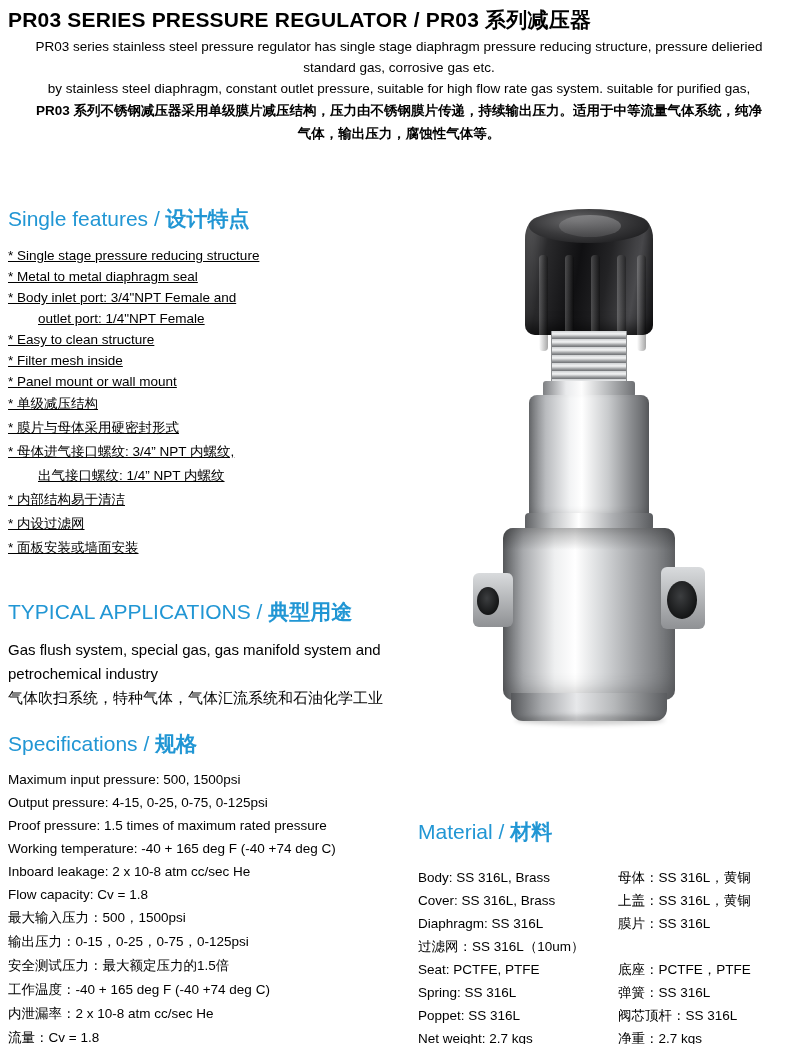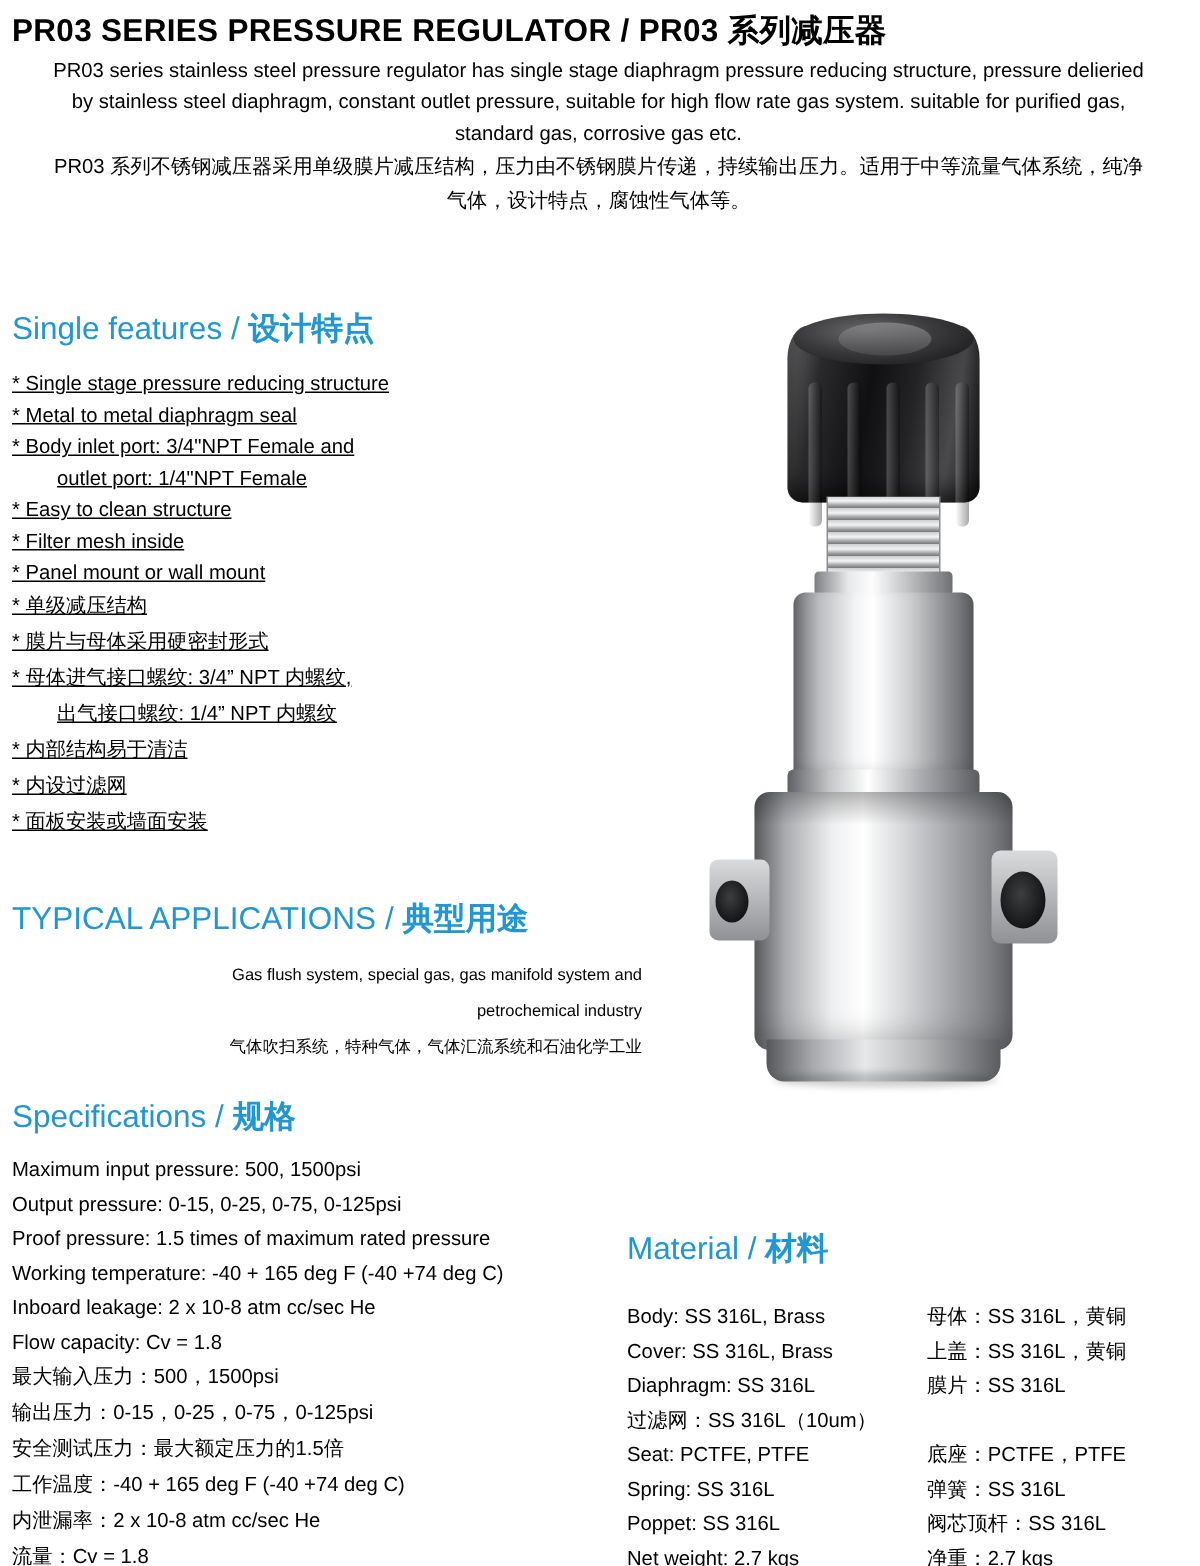--- a/index.html
+++ b/index.html
@@ -33,21 +33,21 @@
   }
   .intro {
     position: absolute;
     left: 8px;
     top: 36px;
     width: 782px;
     font-size: 13.5px;
     line-height: 21px;
   }
   .intro p { margin: 0; text-align: center; }
-  .intro p.cn { line-height: 23px; }
+  .intro p.cn { line-height: 23px; font-weight: bold; }
 
   
   .section-head {
     color: #2196d4;
     font-size: 21px;
     font-weight: normal;
     white-space: nowrap;
   }
   .section-head .cn { font-weight: bold; }
 
@@ -69,21 +69,21 @@
   .feature-line.indent { padding-left: 30px; }
 
   
   #typical-applications {
     position: absolute;
     left: 8px;
     top: 598px;
     width: 420px;
   }
   #typical-applications .section-head { margin-bottom: 12px; }
-  .app-line { font-size: 11px; line-height: 24px; text-align: right; }
+  .app-line { font-size: 15px; line-height: 24px; }
 
   
   #specifications {
     position: absolute;
     left: 8px;
     top: 730px;
     width: 410px;
   }
   #specifications .section-head { margin-bottom: 10px; }
   .spec-line { font-size: 13.5px; line-height: 23px; white-space: pre; }
@@ -232,24 +232,24 @@
 </style>
 </head>
 <body>
 
 <div class="page">
 
   <div class="doc-title">PR03  SERIES PRESSURE REGULATOR / PR03 系列减压器</div>
 
   <div class="intro">
     <p>PR03 series stainless steel pressure regulator has single stage diaphragm pressure reducing structure, pressure delieried</p>
+    <p>standard gas, corrosive gas etc.</p>
     <p>by stainless steel diaphragm, constant outlet pressure, suitable for high flow rate gas system. suitable for purified gas,</p>
-    <p>standard gas, corrosive gas etc.</p>
     <p class="cn">PR03 系列不锈钢减压器采用单级膜片减压结构，压力由不锈钢膜片传递，持续输出压力。适用于中等流量气体系统，纯净</p>
-    <p class="cn">气体，设计特点，腐蚀性气体等。</p>
+    <p class="cn">气体，输出压力，腐蚀性气体等。</p>
   </div>
 
   <div id="design-features">
     <div class="section-head">
       <span>Single features</span><span> / </span><span class="cn">设计特点</span>
     </div>
     <div class="feature-line">* Single stage pressure reducing structure</div>
     <div class="feature-line">* Metal to metal diaphragm seal</div>
     <div class="feature-line">* Body inlet port: 3/4"NPT Female and</div>
     <div class="feature-line indent">outlet port: 1/4"NPT Female</div>
@@ -272,21 +272,21 @@
     <div class="app-line">Gas flush system, special gas, gas manifold system and</div>
     <div class="app-line">petrochemical industry</div>
     <div class="app-line">气体吹扫系统，特种气体，气体汇流系统和石油化学工业</div>
   </div>
 
   <div id="specifications">
     <div class="section-head">
       <span>Specifications</span><span> / </span><span class="cn">规格</span>
     </div>
     <div class="spec-line">Maximum input pressure: 500, 1500psi</div>
-    <div class="spec-line">Output pressure: 0-15, 0-25, 0-75, 0-125psi</div>
+    <div class="spec-line">Output pressure: 4-15, 0-25, 0-75, 0-125psi</div>
     <div class="spec-line">Proof pressure: 1.5 times of maximum rated pressure</div>
     <div class="spec-line">Working temperature: -40 + 165 deg F (-40 +74 deg C)</div>
     <div class="spec-line">Inboard leakage: 2 x 10-8 atm cc/sec He</div>
     <div class="spec-line">Flow capacity: Cv = 1.8</div>
     <div class="spec-line cn">最大输入压力：500，1500psi</div>
     <div class="spec-line cn">输出压力：0-15，0-25，0-75，0-125psi</div>
     <div class="spec-line cn">安全测试压力：最大额定压力的1.5倍</div>
     <div class="spec-line cn">工作温度：-40 + 165 deg F (-40 +74 deg C)</div>
     <div class="spec-line cn">内泄漏率：2 x 10-8 atm cc/sec He</div>
     <div class="spec-line cn">流量：Cv = 1.8</div>

